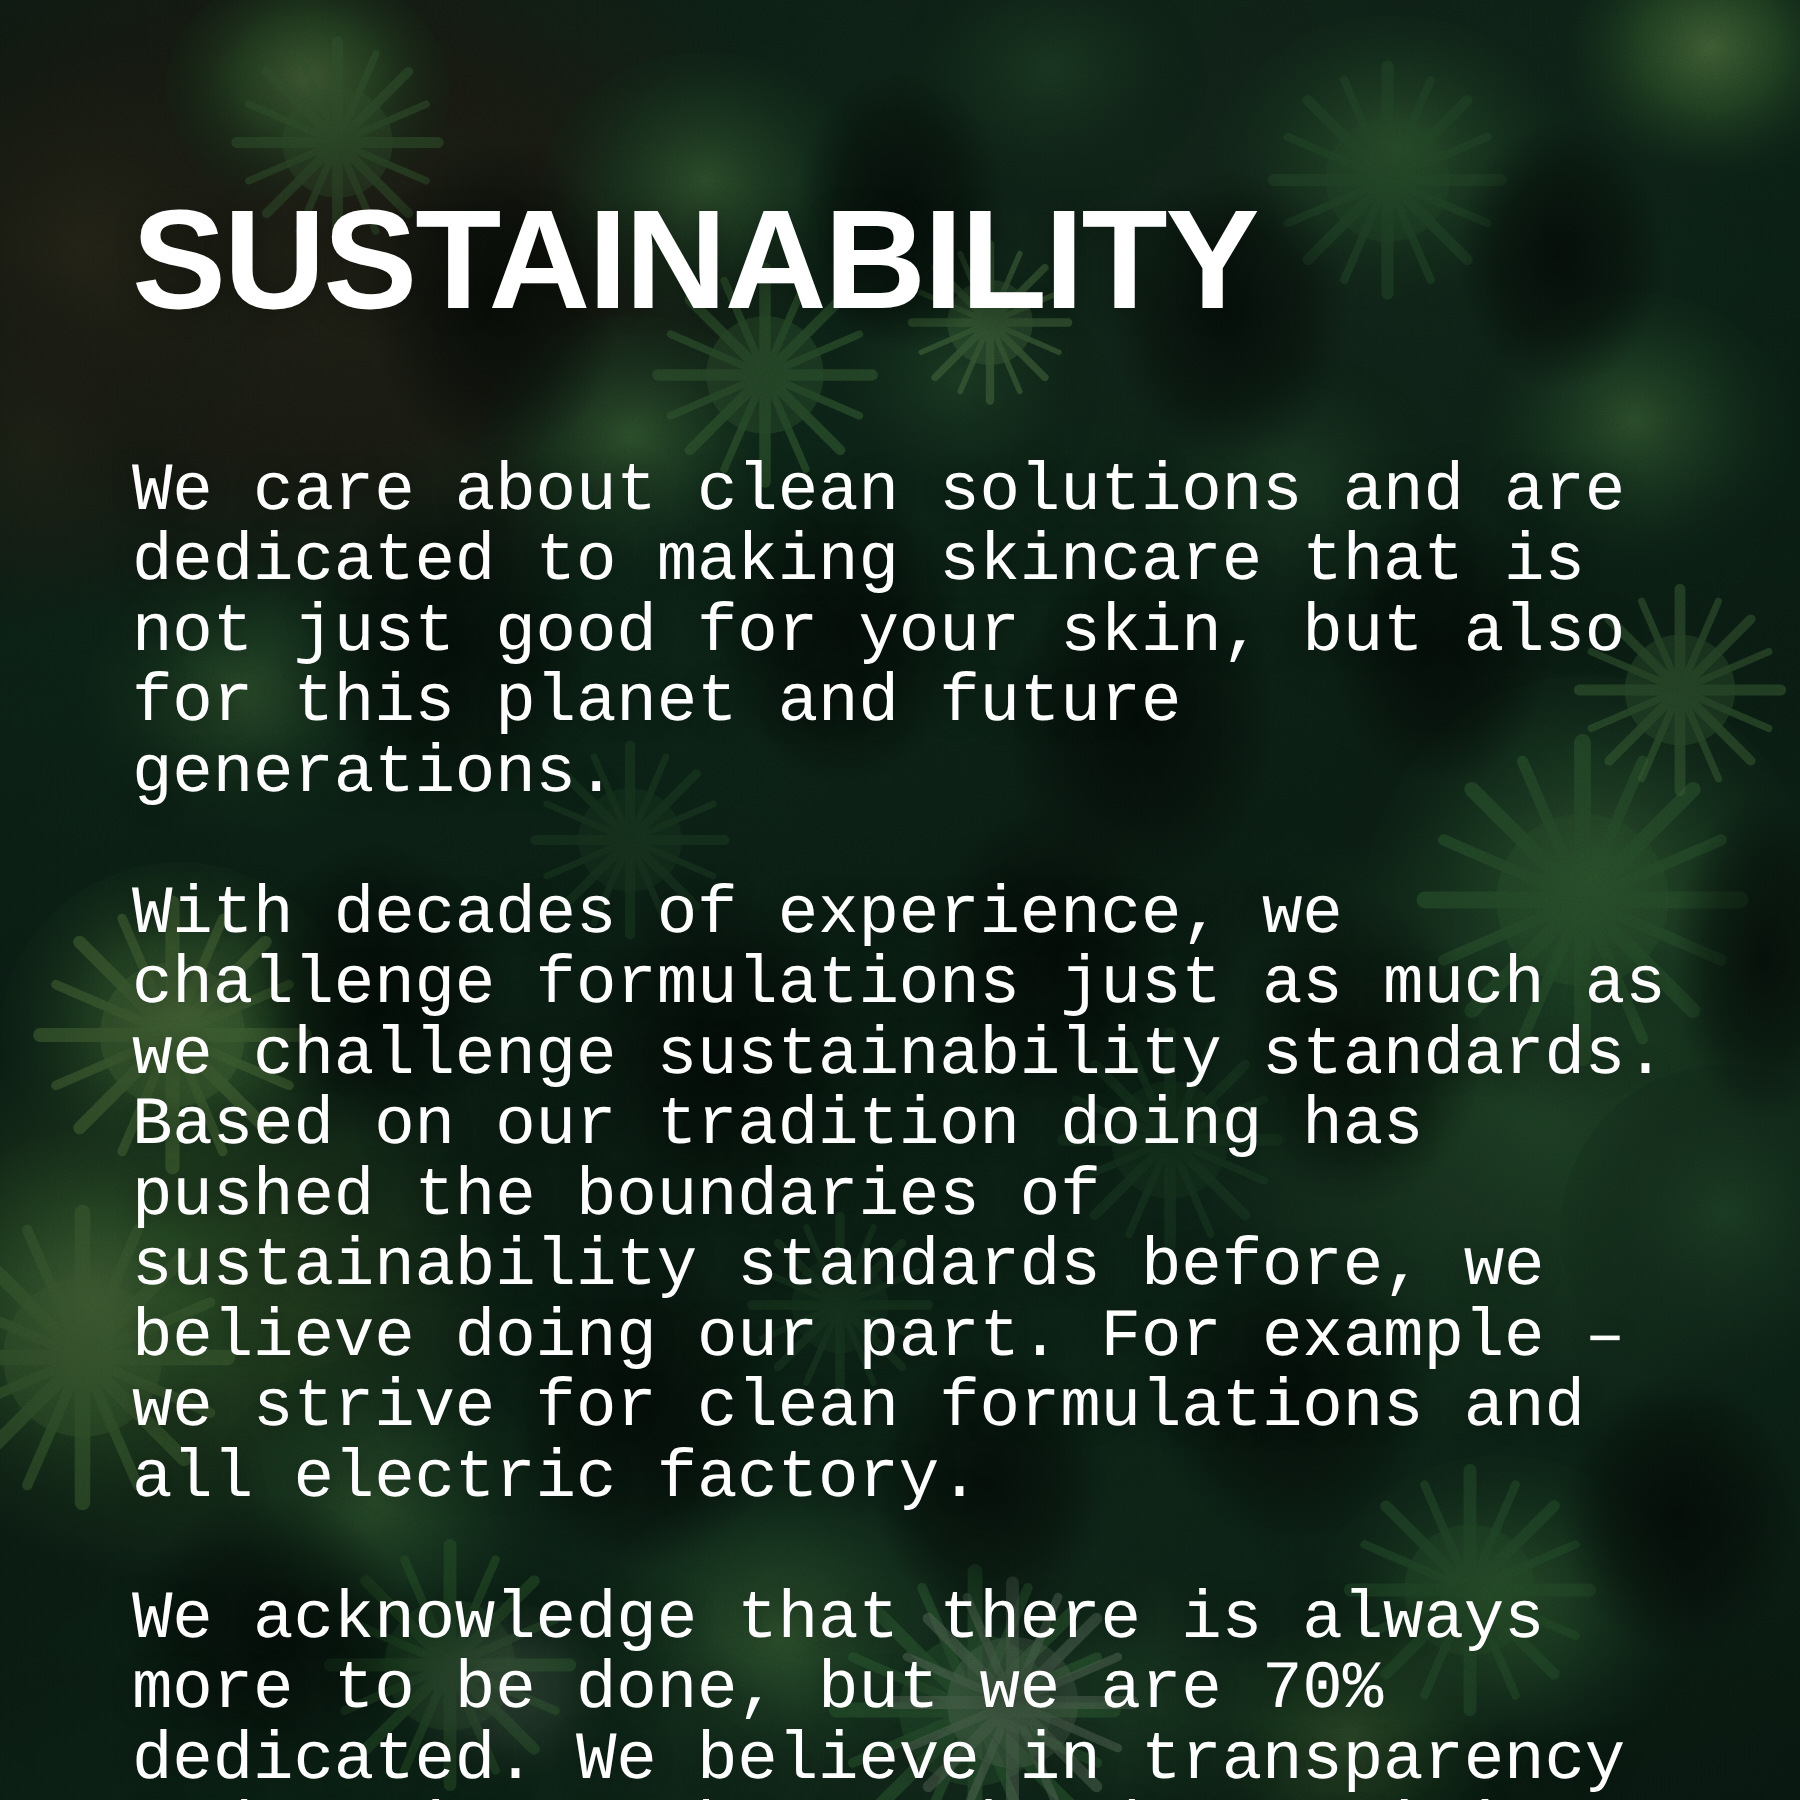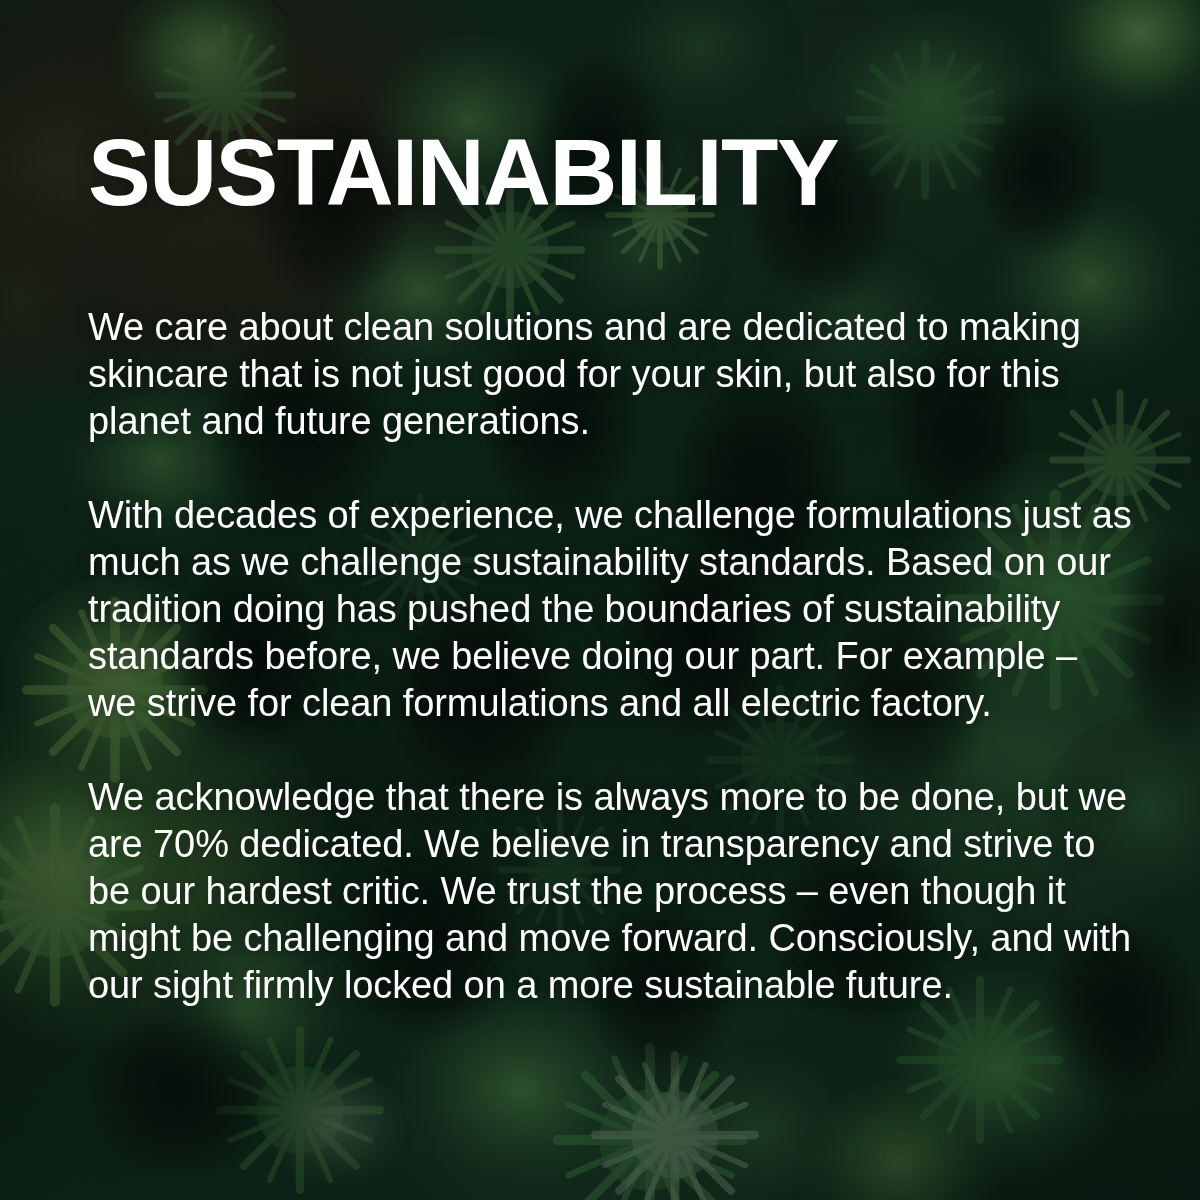--- a/index.html
+++ b/index.html
@@ -81,23 +81,23 @@
   #body-copy {
     position: absolute;
     left: 88px;
     top: 288px;
     width: 1045px;
   }
 
   .paragraph {
     margin: 0 0 47px 0;
     color: #ffffff;
-    font-family: Liberation Sans, sans-serif;
+    font-family: Liberation Mono, monospace;
     font-weight: 400;
-    font-size: 38px;
+    font-size: 45px;
     line-height: 47px;
     letter-spacing: -0.1px;
     text-shadow: 0 1px 14px rgba(0,0,0,.34);
   }
   .paragraph:last-child { margin-bottom: 0; }
 </style>
 </head>
 <body>
 
 <div id="page">

